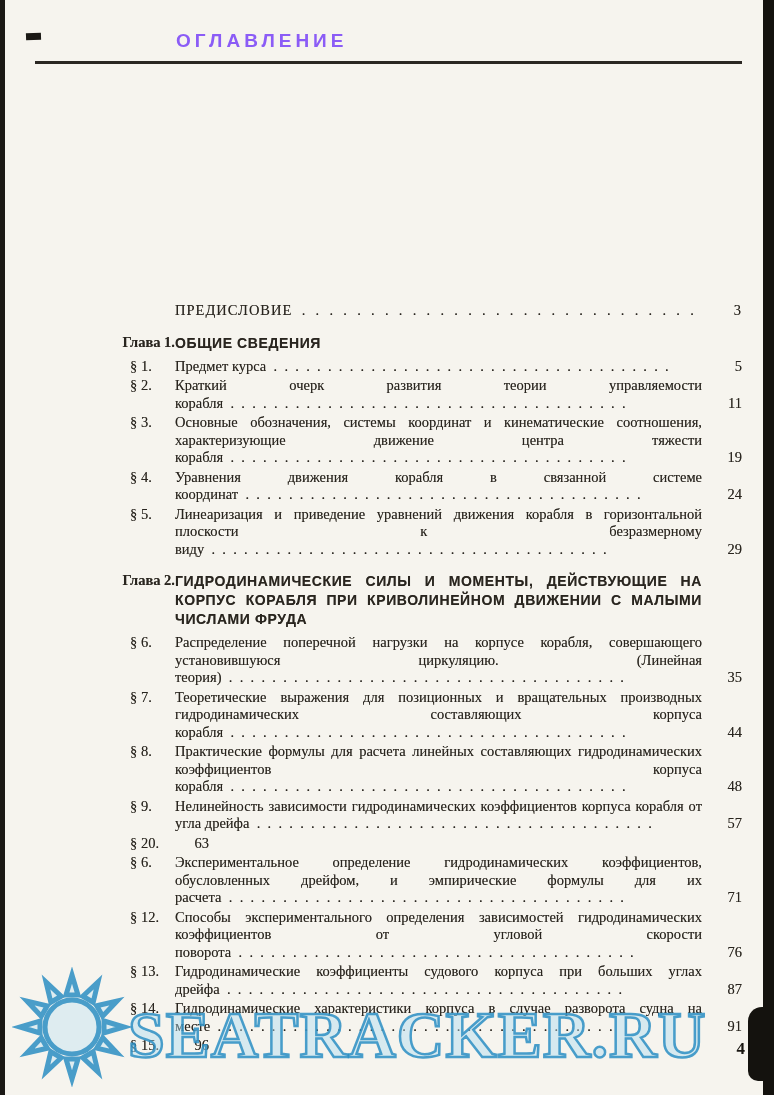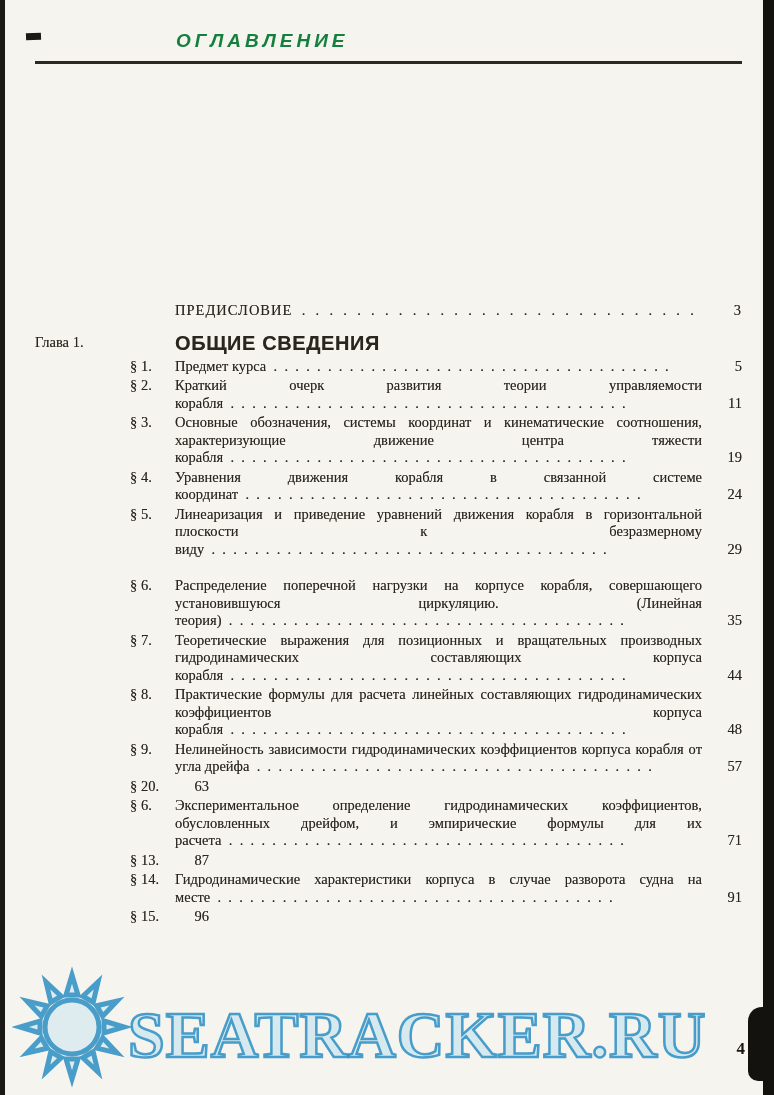--- a/index.html
+++ b/index.html
@@ -18,22 +18,21 @@
   .edge-left  { position: absolute; left: 0; top: 0; width: 5px; height: 100%; background: #1b1915; }
   .edge-right { position: absolute; right: 0; top: 0; width: 11px; height: 100%; background: #14120e; }
   .edge-blob  { position: absolute; right: 0; bottom: 14px; width: 26px; height: 74px; background: #14120e; border-radius: 14px 0 0 10px; }
   .corner-dash { position: absolute; left: 26px; top: 33px; width: 15px; height: 7px; background: #1b1915; transform: rotate(-2deg); }
 
   
   .toc-title {
     position: absolute; top: 30px; left: 176px;
     font-family: "Liberation Sans", sans-serif;
     font-weight: bold; font-size: 19px; letter-spacing: 4px;
-    color: #15803d;
-    font-style: italic;
+    color: #8b5cf6;
   }
   .rule { position: absolute; top: 61px; left: 35px; width: 707px; height: 3px; background: #2b2722; }
 
   
   .toc-content {
     position: absolute; top: 302px; left: 35px; width: 707px;
     font-size: 14.5px; line-height: 17.5px;
     text-shadow: 0 0 0.4px rgba(20,15,5,0.45);
   }
   .row { display: flex; margin-bottom: 2px; }
@@ -44,25 +43,25 @@
     flex: 1 1 auto; overflow: hidden; text-align: justify; margin-right: 6px;
   }
   .entry-text::after {
     content: "\00a0\00a0.\00a0\00a0.\00a0\00a0.\00a0\00a0.\00a0\00a0.\00a0\00a0.\00a0\00a0.\00a0\00a0.\00a0\00a0.\00a0\00a0.\00a0\00a0.\00a0\00a0.\00a0\00a0.\00a0\00a0.\00a0\00a0.\00a0\00a0.\00A0\00a0.\00a0\00a0.\00a0\00a0.\00a0\00a0.\00a0\00a0.\00a0\00a0.\00a0\00a0.\00a0\00a0.\00a0\00a0.\00a0\00a0.\00a0\00a0.\00a0\00a0.\00a0\00a0.\00a0\00a0.\00a0\00a0.\00a0\00a0.\00a0\00a0.\00a0\00a0.\00a0\00a0.\00a0\00a0.\00a0\00a0.";
     white-space: pre; color: #29251f;
   }
   .entry-page { flex: 0 0 34px; width: 34px; text-align: right; align-self: flex-end; white-space: nowrap; }
 
   .chapter-head { display: flex; margin-bottom: 5px; }
   .chapter2 { margin-top: 14px; }
-  .chapter-label { flex: 0 0 140px; width: 140px; font-weight: normal; }
+  .chapter-label { flex: 0 0 140px; width: 140px; font-weight: bold; text-align: right; }
   .chapter-title {
     flex: 1 1 auto;
     font-family: "Liberation Sans", sans-serif;
-    font-weight: bold; font-size: 20px; line-height: 19px;
+    font-weight: bold; font-size: 14px; line-height: 19px;
     letter-spacing: 0.6px; text-align: justify;
     margin-right: 40px;
   }
 
   
   .watermark-text {
     position: absolute; left: 128px; bottom: 22px;
     font-family: Liberation Serif, serif;
     font-weight: bold; font-size: 66px; letter-spacing: 1px;
     color: rgba(176, 219, 240, 0.45);
@@ -123,20 +122,22 @@
       </div>
       <div class="row entry-row">
         <span class="entry-num">§ 5.</span>
         <span class="entry-text">Линеаризация и приведение уравнений движения корабля в горизонтальной плоскости к безразмерному виду</span>
         <span class="entry-page">29</span>
       </div>
     </div>
 
     <div class="chapter2">
       <div class="chapter-head">
+        <span class="chapter-label">Глава 2.</span>
+        <span class="chapter-title">ГИДРОДИНАМИЧЕСКИЕ СИЛЫ И МОМЕНТЫ, ДЕЙСТВУЮЩИЕ НА КОРПУС КОРАБЛЯ ПРИ КРИВОЛИНЕЙНОМ ДВИЖЕНИИ С МАЛЫМИ ЧИСЛАМИ ФРУДА</span>
       </div>
 
       <div class="row entry-row">
         <span class="entry-num">§ 6.</span>
         <span class="entry-text">Распределение поперечной нагрузки на корпусе корабля, совершающего установившуюся циркуляцию. (Линейная теория)</span>
         <span class="entry-page">35</span>
       </div>
       <div class="row entry-row">
         <span class="entry-num">§ 7.</span>
         <span class="entry-text">Теоретические выражения для позиционных и вращательных производных гидродинамических составляющих корпуса корабля</span>
@@ -155,21 +156,27 @@
       <div class="row entry-row">
         <span class="entry-num">§ 20.</span>
         <span class="entry-page">63</span>
       </div>
       <div class="row entry-row">
         <span class="entry-num">§ 6.</span>
         <span class="entry-text">Экспериментальное определение гидродинамических коэффициентов, обусловленных дрейфом, и эмпирические формулы для их расчета</span>
         <span class="entry-page">71</span>
       </div>
       <div class="row entry-row">
+        <span class="entry-num">§ 12.</span>
+        <span class="entry-text">Способы экспериментального определения зависимостей гидродинамических коэффициентов от угловой скорости поворота</span>
+        <span class="entry-page">76</span>
+      </div>
+      <div class="row entry-row">
         <span class="entry-num">§ 13.</span>
+        <span class="entry-text">Гидродинамические коэффициенты судового корпуса при больших углах дрейфа</span>
         <span class="entry-page">87</span>
       </div>
       <div class="row entry-row">
         <span class="entry-num">§ 14.</span>
         <span class="entry-text">Гидродинамические характеристики корпуса в случае разворота судна на месте</span>
         <span class="entry-page">91</span>
       </div>
       <div class="row entry-row">
         <span class="entry-num">§ 15.</span>
         <span class="entry-page">96</span>

